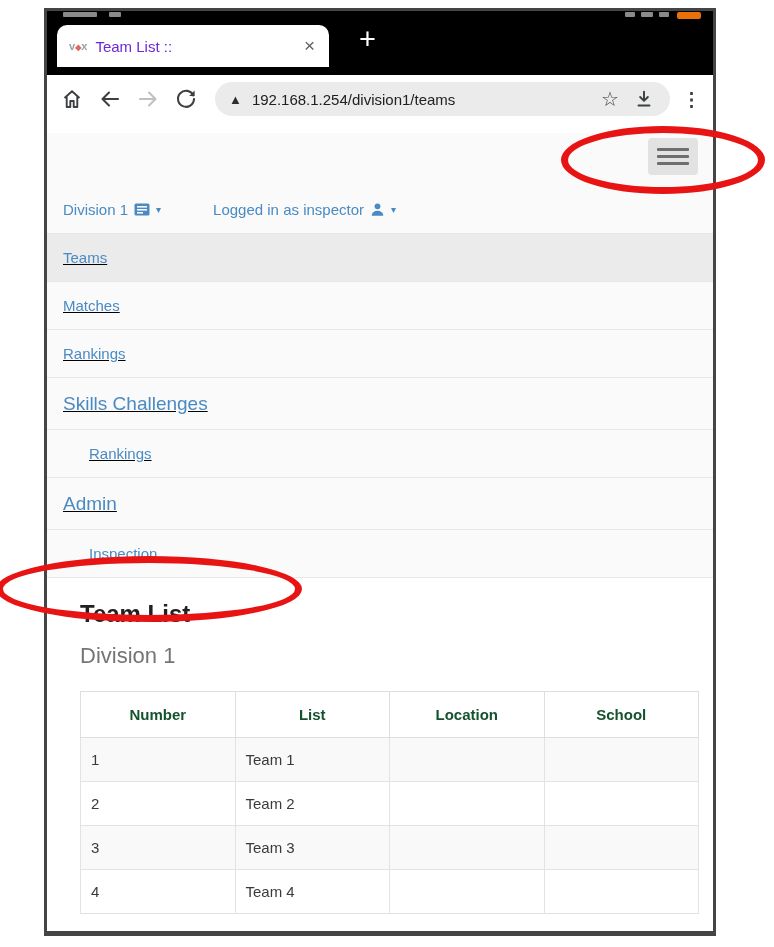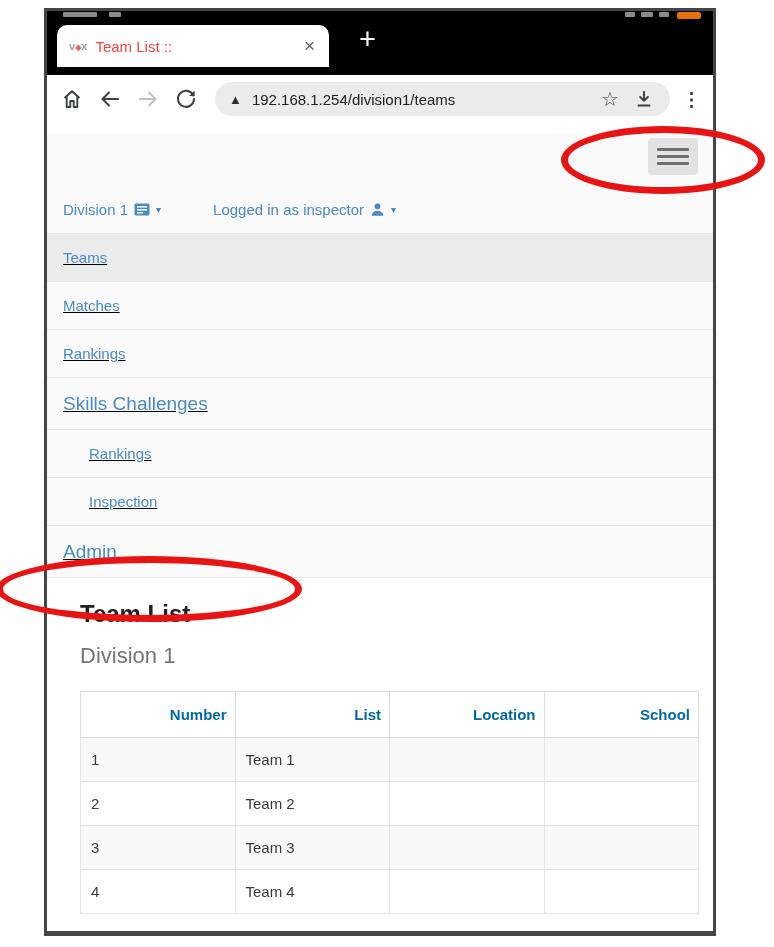--- a/index.html
+++ b/index.html
@@ -20,21 +20,21 @@
   .sb-ico3 { right:60px; width:12px; }
   .sb-ico4 { right:44px; width:10px; }
   .sb-batt { position:absolute; top:1px; right:12px; width:24px; height:7px; background:#e8710a; border-radius:2px; }
 
   
   .tabstrip { height:50px; background:#000; display:flex; align-items:flex-start; }
   .tab { margin-left:10px; width:272px; height:42px; background:#fff; border-radius:10px 10px 0 0;
          display:flex; align-items:center; padding:0 12px; }
   .favicon { font-size:11px; font-weight:bold; color:#9aa0a6; letter-spacing:0; margin-right:8px; white-space:nowrap; }
   .favicon .dot { color:#e0685c; font-size:8px; }
-  .tab-title { flex:1; font-size:15px; color:#ef4444; white-space:nowrap; overflow:hidden; }
+  .tab-title { flex:1; font-size:15px; color:#6d28d9; white-space:nowrap; overflow:hidden; }
   .tab-close { font-size:19px; color:#5f6368; padding:0 2px; cursor:default; }
   .newtab { color:#fff; font-size:29px; font-weight:300; margin-left:30px; margin-bottom:4px; line-height:1; }
 
   
   .toolbar { height:48px; background:#fff; display:flex; align-items:center; padding:0 12px; }
   .tb-icon { width:26px; height:26px; display:flex; align-items:center; justify-content:center; margin-right:12px; flex:none; }
   .urlpill { flex:1; height:34px; background:#ebebeb; border-radius:17px; display:flex; align-items:center;
              padding:0 14px; margin:0 4px; min-width:0; }
   .warn { font-size:13px; color:#2d2d2d; margin-right:10px; }
   .url-text { flex:1; font-size:15px; color:#202124; white-space:nowrap; overflow:hidden; }
@@ -60,21 +60,21 @@
   .nav-item.header { font-size:19px; height:52px; }
   .nav-item.sub { padding-left:42px; }
   .nav-item.active { background:#ebebeb; }
 
   
   .main { background:#fff; padding:16px 14px 0 33px; }
   .h1 { font-size:24px; font-weight:bold; color:#212121; line-height:40px; }
   .subtitle { font-size:22px; color:#757575; margin-top:9px; }
   table { width:100%; border-collapse:collapse; margin-top:22px; border:1px solid #d9d9d9;
           font-size:15px; color:#3a3a3a; table-layout:fixed; }
-  th { text-align:right; font-weight:bold; color:#0369a1; padding:14px 8px; border:1px solid #dedede; }
+  th { text-align:center; font-weight:bold; color:#14532d; padding:14px 14px; border:1px solid #dedede; }
   td { padding:12px 10px; border:1px solid #e3e3e3; height:44px; }
   tbody tr:nth-child(odd) { background:#f9f9f9; }
 
   
   .ellipse { position:absolute; border:7px solid #e81414; border-radius:50%; z-index:40; }
   .ellipse.e-hamburger { left:561px; top:126px; width:204px; height:68px; }
   .ellipse.e-inspection { left:-4px; top:556px; width:306px; height:66px; }
 
   svg { display:block; }
 </style>
@@ -171,22 +171,22 @@
           <span class="caret">▾</span>
         </span>
       </div>
 
       <div class="nav-list">
           <div class="nav-item active">Teams</div>
           <div class="nav-item">Matches</div>
           <div class="nav-item">Rankings</div>
           <div class="nav-item header">Skills Challenges</div>
           <div class="nav-item sub">Rankings</div>
+          <div class="nav-item header">Admin</div>
           <div class="nav-item sub">Inspection</div>
-          <div class="nav-item header">Admin</div>
         </div>
     </div>
 
     <div class="main">
       <div class="h1">Team List</div>
       <div class="subtitle">Division 1</div>
       <table>
         <thead>
             <tr>
               <th>Number</th>

